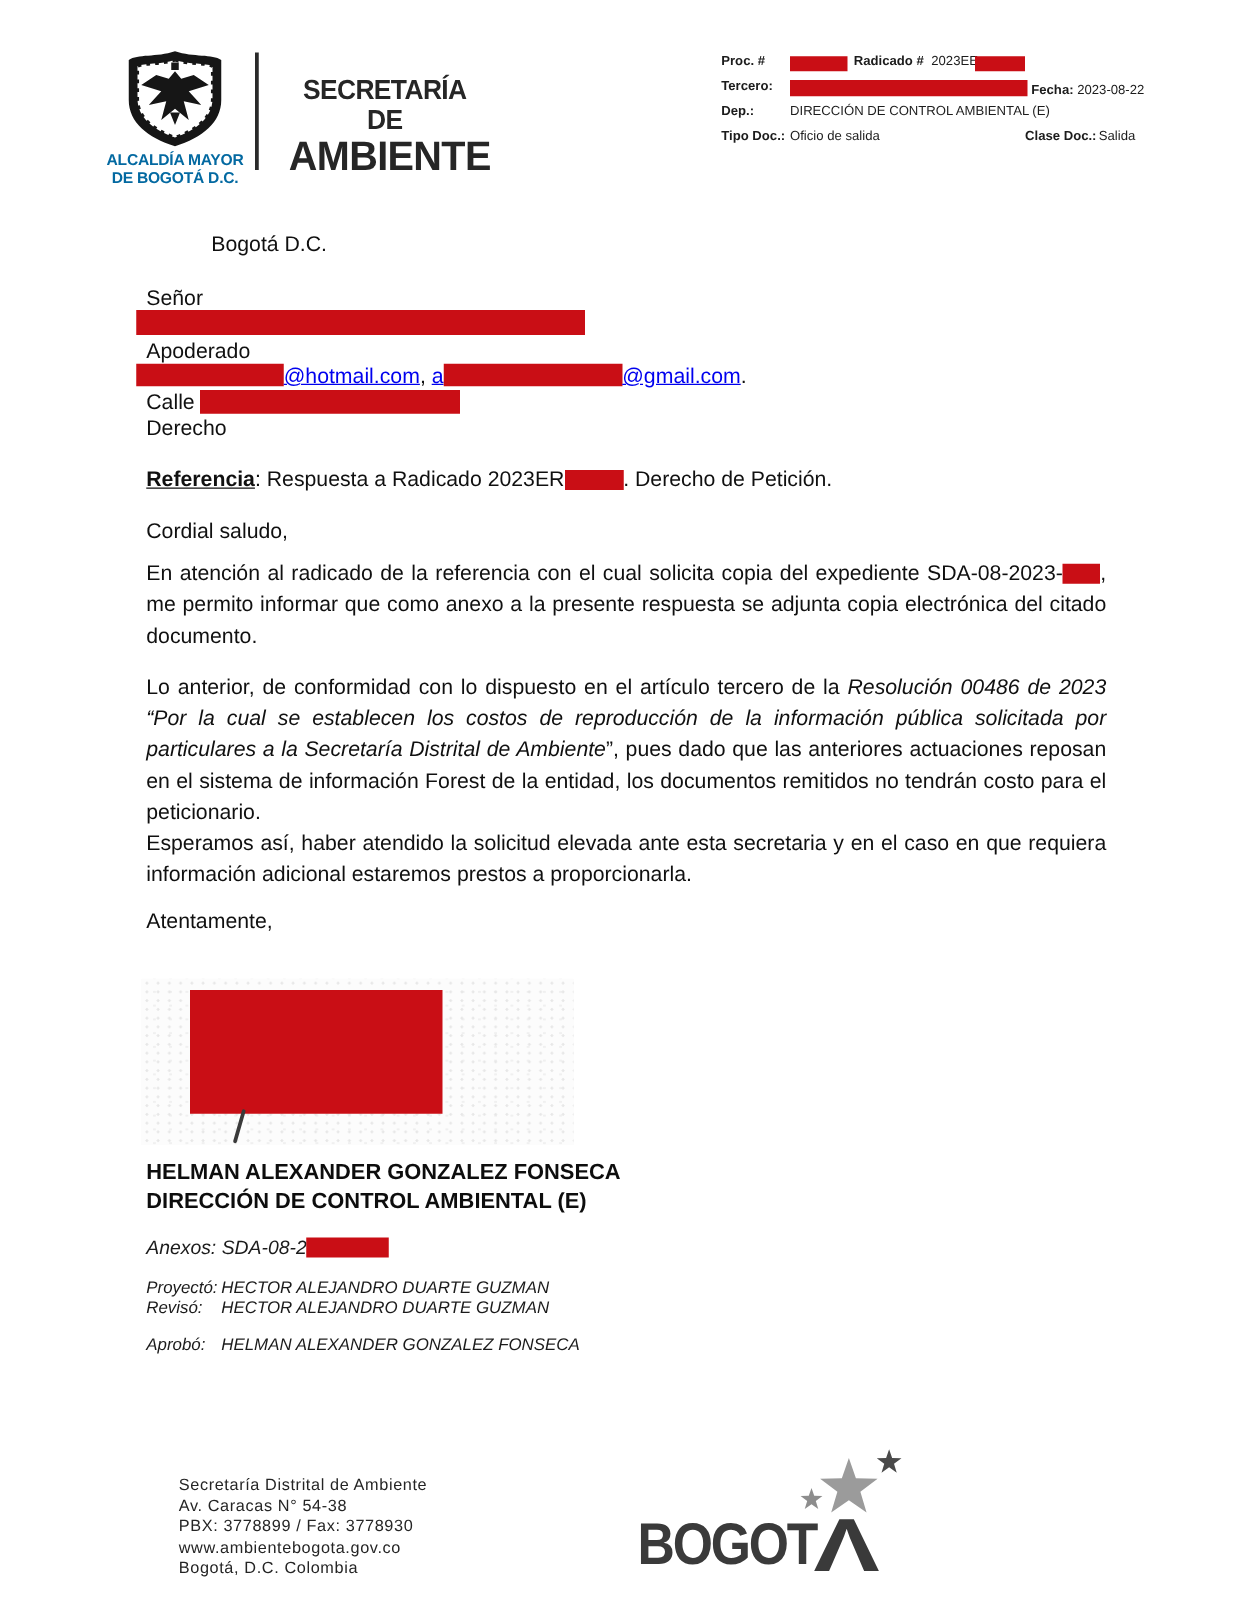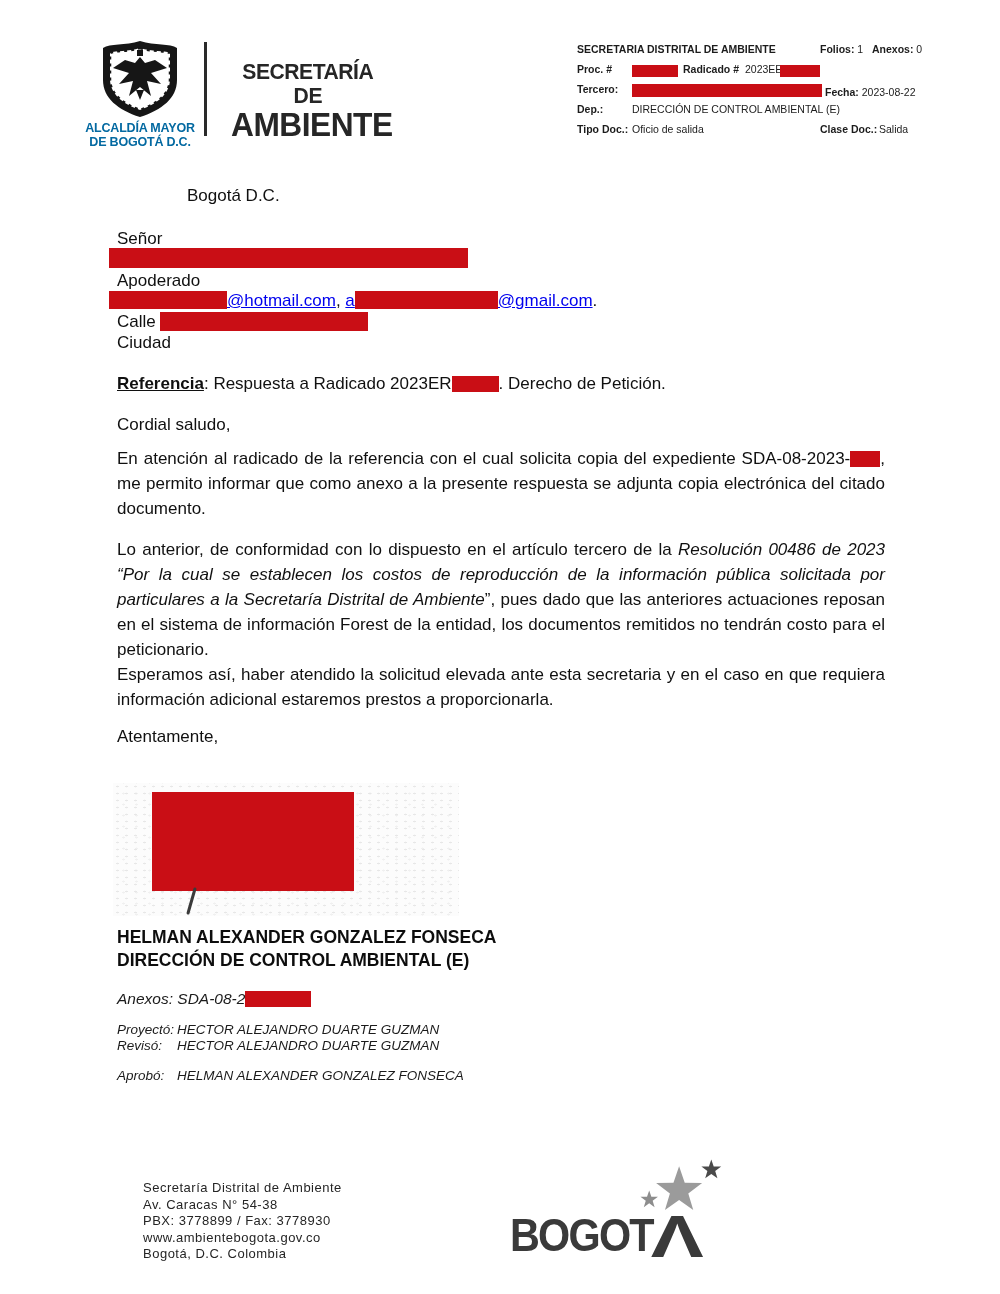--- a/index.html
+++ b/index.html
@@ -74,25 +74,20 @@
     <div>DE BOGOTÁ D.C.</div>
   </div>
   <div class="logo-divider"></div>
   <div class="secretaria-wrap">
     <div class="secretaria-line1">SECRETARÍA DE</div>
     <div class="secretaria-line2">AMBIENTE</div>
   </div>
 
   <div class="meta">
     <div class="meta-row">
-      <b class="m-abs" style="left:0;">SECRETARIA DISTRITAL DE AMBIENTE</b>
-      <span class="m-abs" style="left:243px;"><b>Folios:</b> <span>1</span></span>
-      <span class="m-abs" style="left:295px;"><b>Anexos:</b> <span>0</span></span>
-    </div>
-    <div class="meta-row">
       <b class="m-abs" style="left:0;">Proc. #</b>
       <span class="r-abs" style="left:55px;top:4px;width:46px;height:12px;"></span>
       <b class="m-abs" style="left:106px;">Radicado #</b>
       <span class="m-abs" style="left:168px;">2023EE</span>
       <span class="r-abs" style="left:203px;top:4px;width:40px;height:12px;"></span>
       <span class="m-abs" style="left:248px;margin-top:23px;"><b>Fecha:</b> <span>2023-08-22</span></span>
     </div>
     <div class="meta-row">
       <b class="m-abs" style="left:0;">Tercero:</b>
       <span class="r-abs" style="left:55px;top:3px;width:190px;height:13px;"></span>
@@ -102,34 +97,34 @@
       <span class="m-abs" style="left:55px;">DIRECCIÓN DE CONTROL AMBIENTAL (E)</span>
     </div>
     <div class="meta-row">
       <b class="m-abs" style="left:0;">Tipo Doc.:</b>
       <span class="m-abs" style="left:55px;">Oficio de salida</span>
       <b class="m-abs" style="left:243px;">Clase Doc.:</b>
       <span class="m-abs" style="left:302px;">Salida</span>
     </div>
   </div>
 
-  <div class="abs body-text" style="left:187px;top:186px;text-align:right;">Bogotá D.C.</div>
+  <div class="abs body-text" style="left:169px;top:186px;text-align:right;">Bogotá D.C.</div>
   <div class="abs body-text" style="left:117px;top:229px;">Señor</div>
   <div class="abs" style="left:109px;top:248px;width:359px;height:20px;background:#C90E15;"></div>
   <div class="abs body-text" style="left:117px;top:271px;">Apoderado</div>
 
   <div class="abs body-text" style="left:109px;top:291px;">
     <span class="bar-inline" style="width:118px;height:18px;"></span><span class="link">@hotmail.com</span><span>, </span><span class="link">a</span><span class="bar-inline" style="width:143px;height:18px;"></span><span class="link">@gmail.com</span><span>.</span>
   </div>
 
   <div class="abs body-text" style="left:117px;top:312px;">
     <span>Calle</span>
     <span class="bar-inline" style="width:208px;height:19px;vertical-align:-4px;"></span>
   </div>
-  <div class="abs body-text" style="left:117px;top:333px;">Ciudad</div>
+  <div class="abs body-text" style="left:117px;top:333px;">Derecho</div>
 
   <div class="abs body-text" style="left:117px;top:374px;">
     <span class="bold">Referencia</span><span>: Respuesta a Radicado 2023ER</span><span class="bar-inline" style="width:47px;height:16px;"></span><span>. Derecho de Petición.</span>
   </div>
   <div class="abs body-text" style="left:117px;top:415px;">Cordial saludo,</div>
 
   <p class="para" style="top:446px;">
     <span>En atención al radicado de la referencia con el cual solicita copia del expediente SDA-08-2023-</span><span class="bar-inline" style="width:30px;height:16px;"></span><span>, me permito informar que como anexo a la presente respuesta se adjunta copia electrónica del citado documento.</span>
   </p>
 

